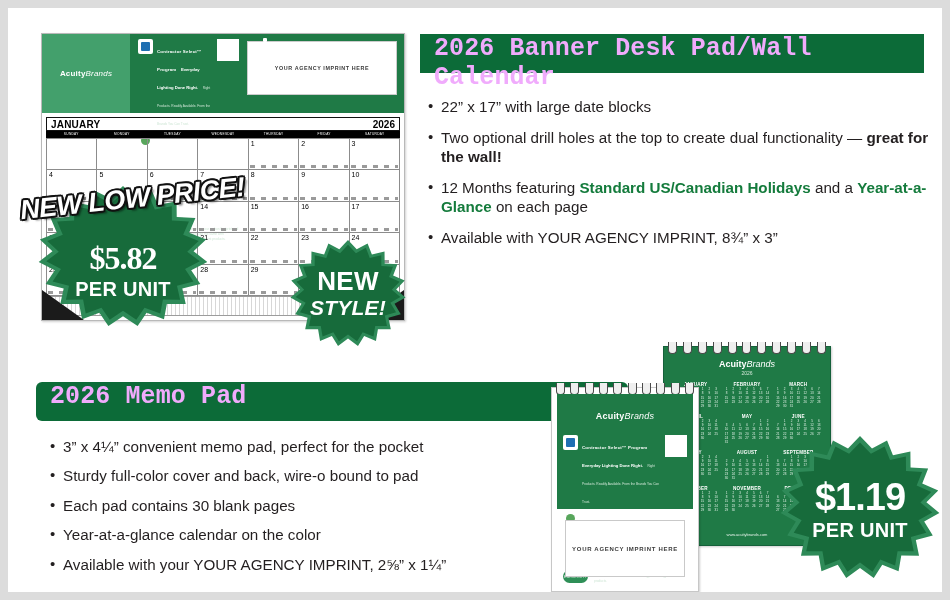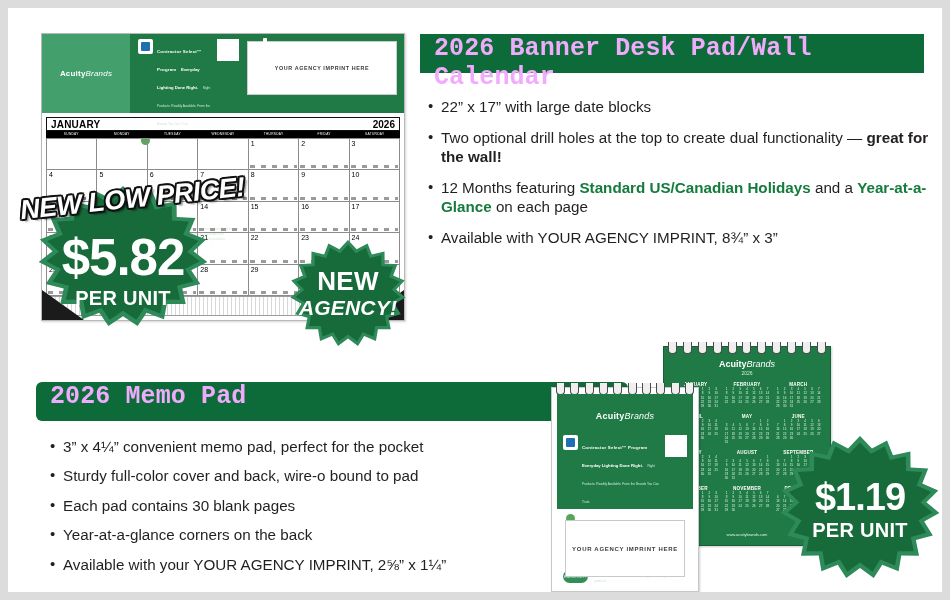--- a/index.html
+++ b/index.html
@@ -183,21 +183,21 @@
     clip-path:polygon(50% 0%,57.5% 8.8%,66.9% 3.2%,70.6% 13.6%,81.5% 10.9%,81.6% 22.1%,92.6% 22.9%,88.9% 33.4%,98.9% 38.3%,91.5% 46.6%,99.6% 54.2%,90.1% 60.2%,95.5% 70%,84.9% 73.3%,86.9% 84.3%,75.8% 84.2%,74.1% 95.2%,63.9% 90.6%,58.6% 100%,50% 93%,41.4% 100%,36.1% 90.6%,25.9% 95.2%,24.2% 84.2%,13.1% 84.3%,15.1% 73.3%,4.5% 70%,9.9% 60.2%,0.4% 54.2%,8.5% 46.6%,1.1% 38.3%,11.1% 33.4%,7.4% 22.9%,18.4% 22.1%,18.5% 10.9%,29.4% 13.6%,33.1% 3.2%,42.5% 8.8%);
   }
   .burst .core{
     position:absolute;inset:4.5%;
     background:#176b3b;
     clip-path:polygon(50% 0%,57.5% 8.8%,66.9% 3.2%,70.6% 13.6%,81.5% 10.9%,81.6% 22.1%,92.6% 22.9%,88.9% 33.4%,98.9% 38.3%,91.5% 46.6%,99.6% 54.2%,90.1% 60.2%,95.5% 70%,84.9% 73.3%,86.9% 84.3%,75.8% 84.2%,74.1% 95.2%,63.9% 90.6%,58.6% 100%,50% 93%,41.4% 100%,36.1% 90.6%,25.9% 95.2%,24.2% 84.2%,13.1% 84.3%,15.1% 73.3%,4.5% 70%,9.9% 60.2%,0.4% 54.2%,8.5% 46.6%,1.1% 38.3%,11.1% 33.4%,7.4% 22.9%,18.4% 22.1%,18.5% 10.9%,29.4% 13.6%,33.1% 3.2%,42.5% 8.8%);
   }
   .burst .txt{position:absolute;inset:0;display:flex;flex-direction:column;align-items:center;justify-content:center;color:#fff;text-align:center;}
 
   #burst-price1{left:30px;top:178px;width:170px;height:140px;}
-  #burst-price1 .price{font-size:51px;font-weight:bold;line-height:1;margin-top:28px;letter-spacing:-1px;}
+  #burst-price1 .price{font-size:32px;font-weight:bold;line-height:1;margin-top:28px;letter-spacing:-1px;font-family:Liberation Serif, serif;}
   #burst-price1 .per{font-size:20px;font-weight:bold;line-height:1;margin-top:5px;letter-spacing:.3px;}
 
   #nlp{
     position:absolute;left:12px;top:176px;width:215px;height:36px;
     font-size:27px;font-style:italic;font-weight:bold;color:#ffffff;
     transform:rotate(-6deg);letter-spacing:-.5px;white-space:nowrap;
     text-shadow:
       2px 0 0 #111,-2px 0 0 #111,0 2px 0 #111,0 -2px 0 #111,
       1.6px 1.6px 0 #111,-1.6px 1.6px 0 #111,1.6px -1.6px 0 #111,-1.6px -1.6px 0 #111,
       3px 3px 2px rgba(0,0,0,.45);
@@ -421,32 +421,32 @@
       <span class="per">PER UNIT</span>
     </span>
   </div>
   <div id="nlp">NEW LOW PRICE!</div>
 
   <div class="burst" id="burst-style">
     <span class="spikes"></span>
     <span class="core"></span>
     <span class="txt">
       <span class="l1">NEW</span>
-      <span class="l2">AGENCY!</span>
+      <span class="l2">STYLE!</span>
     </span>
   </div>
 
   <div class="sec-head" id="sec2-head">
     <span>2026 Memo Pad</span>
   </div>
   <ul class="bullets" id="sec2-list">
       <li>3” x 4¼” convenient memo pad, perfect for the pocket</li>
       <li>Sturdy full-color cover and back, wire-o bound to pad</li>
       <li>Each pad contains 30 blank pages</li>
-      <li>Year-at-a-glance corners on the back</li>
+      <li>Year-at-a-glance calendar on the color</li>
       <li>Available with your YOUR AGENCY IMPRINT, 2⅝” x 1¼”</li>
     </ul>
 
   <div class="memo" id="memo-back">
     <span class="wireo" id="wireo-back">
         <i></i>
         <i></i>
         <i></i>
         <i></i>
         <i></i>

